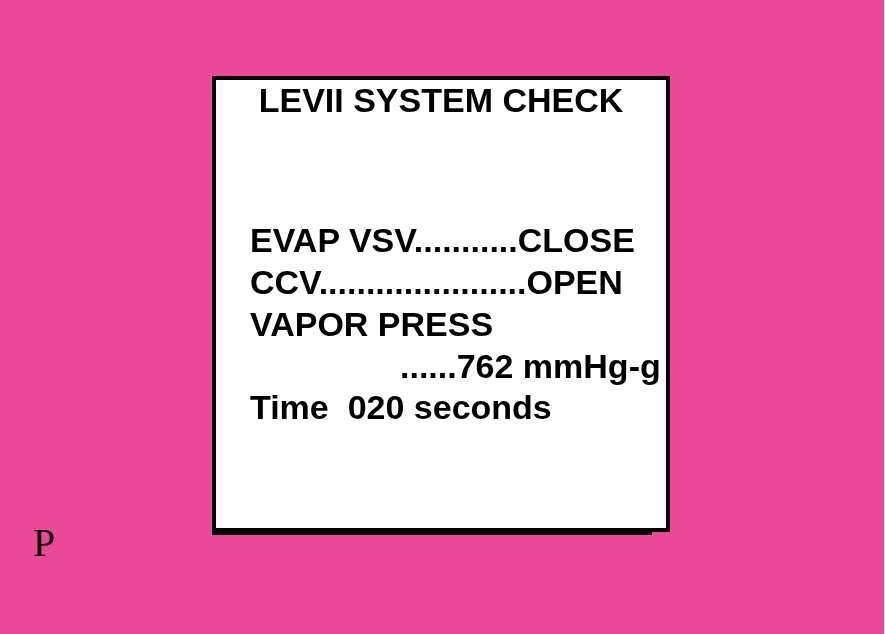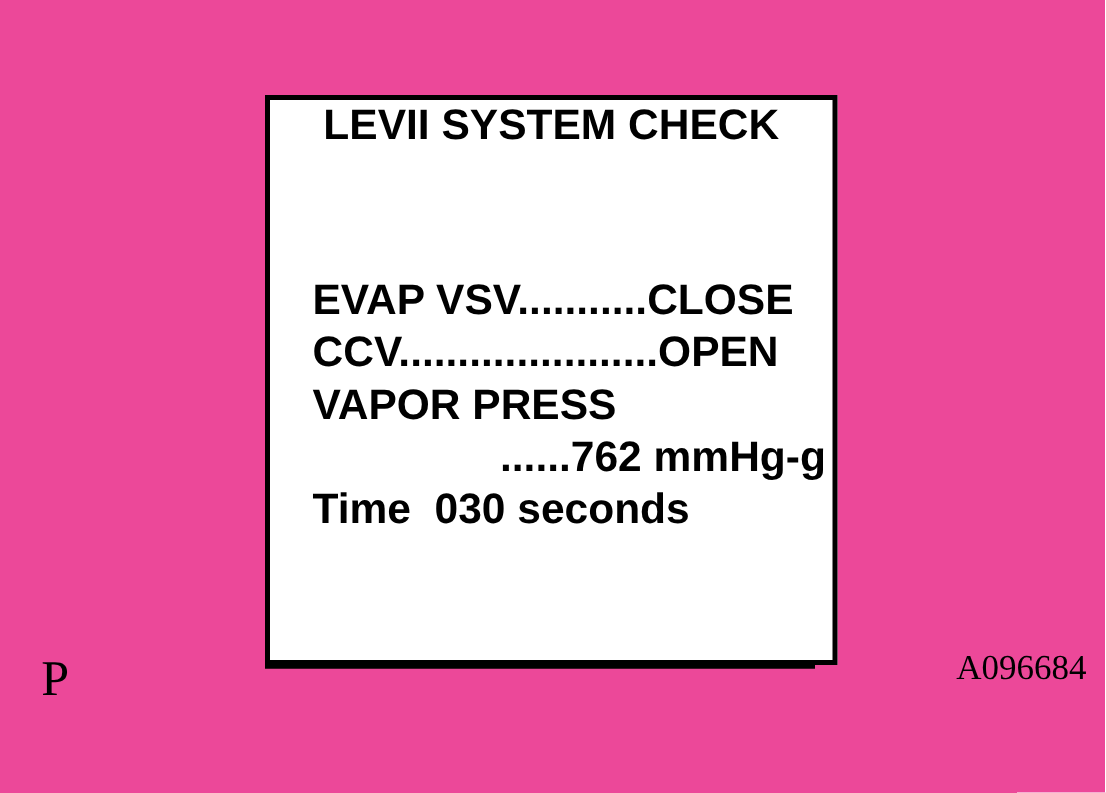--- a/index.html
+++ b/index.html
@@ -80,20 +80,19 @@
 <body>
 
 <div class="page">
 
   <div class="screen-box">
     <div class="line center title">LEVII SYSTEM CHECK</div>
     <div class="line r0">EVAP VSV...........CLOSE</div>
     <div class="line r1">CCV......................OPEN</div>
     <div class="line r2">VAPOR PRESS</div>
     <div class="line r3">......762 mmHg-g</div>
-    <div class="line r4">Time  030 seconds</div>
+    <div class="line r4">Time  020 seconds</div>
   </div>
 
   <div class="page-label">P</div>
 
-  <div class="figure-code">A096684</div>
 
 </div>
 
 </body></html>

